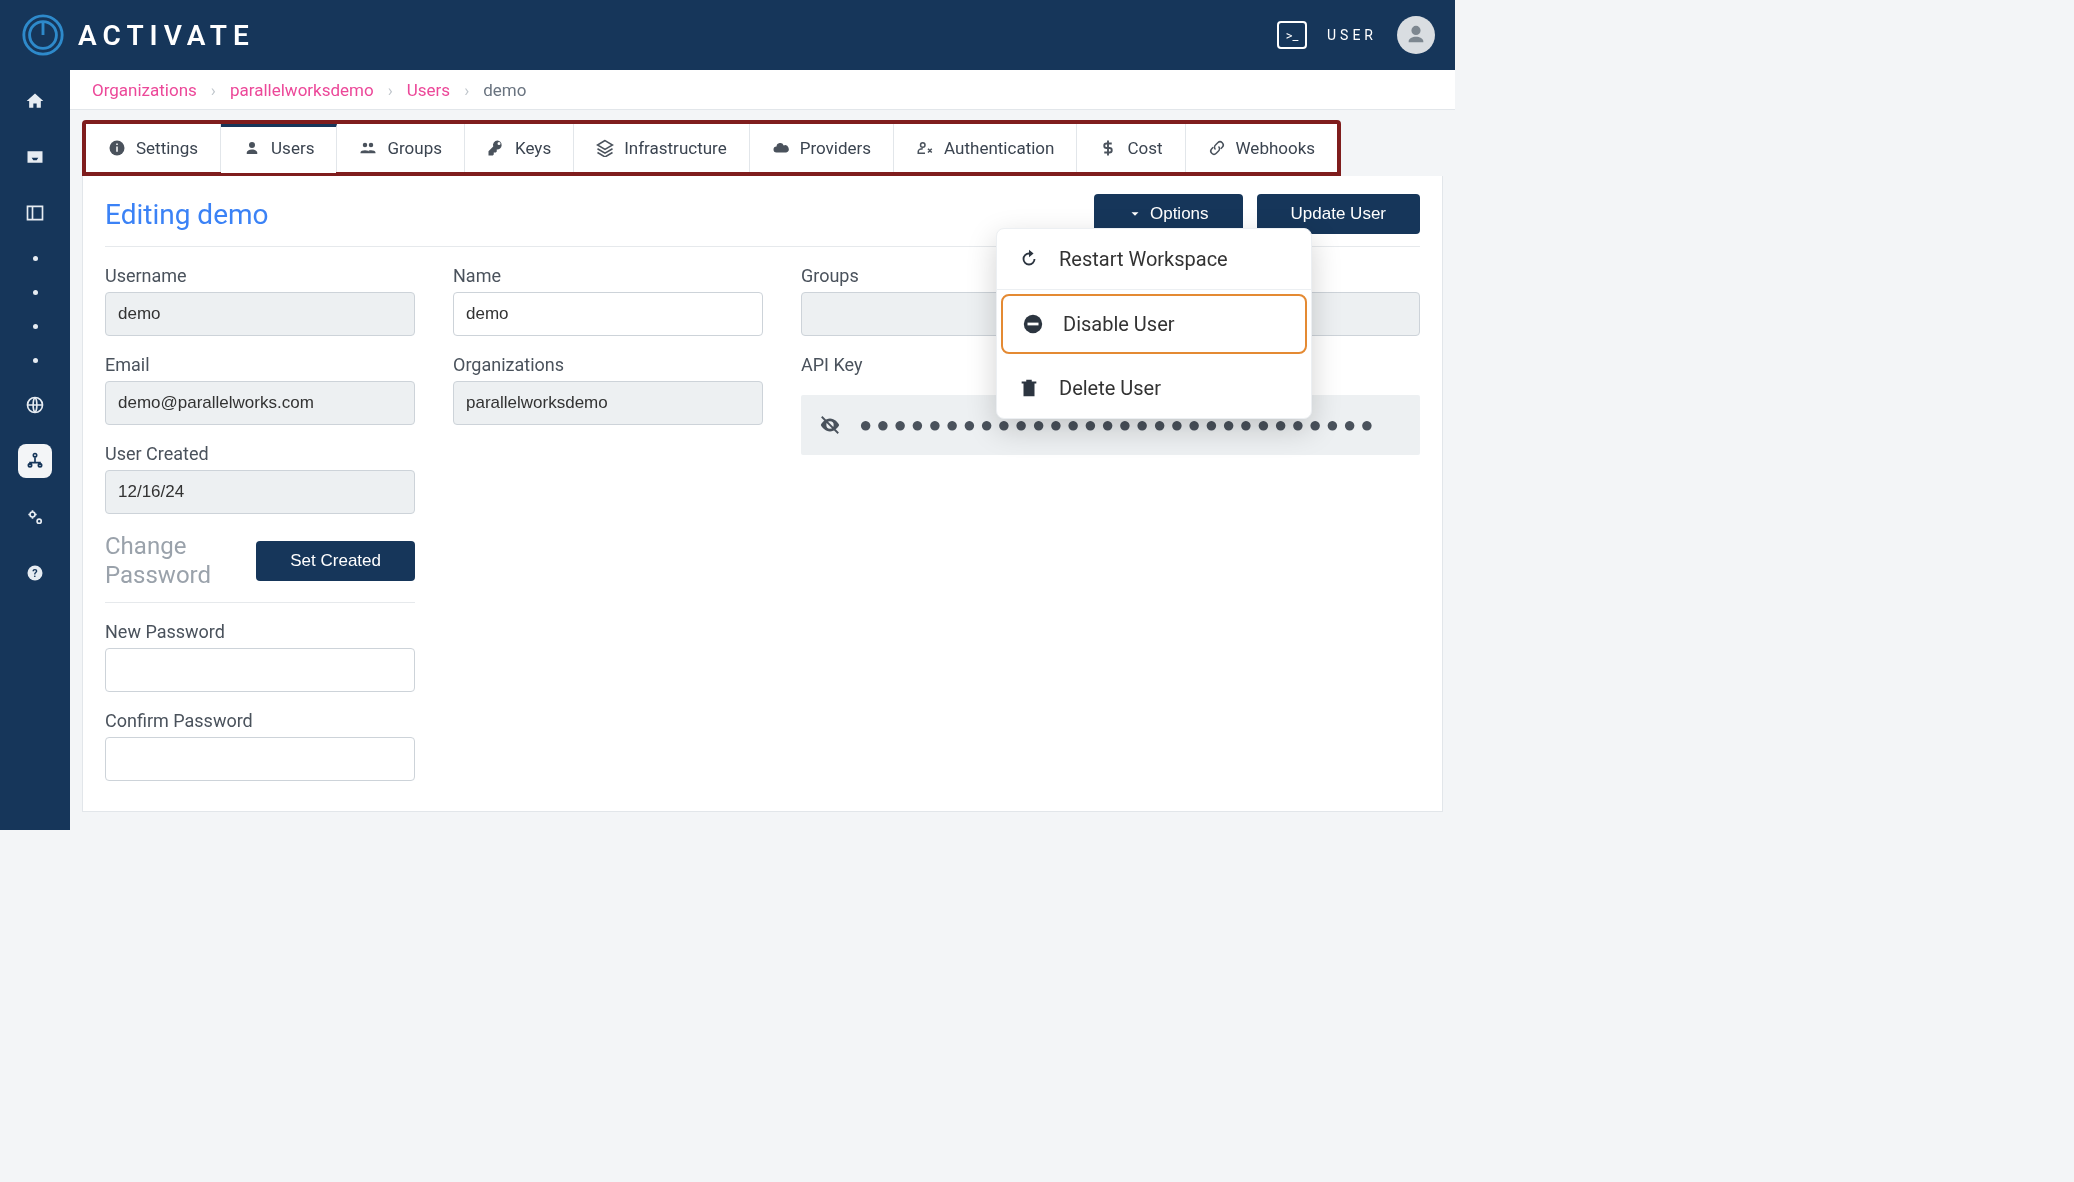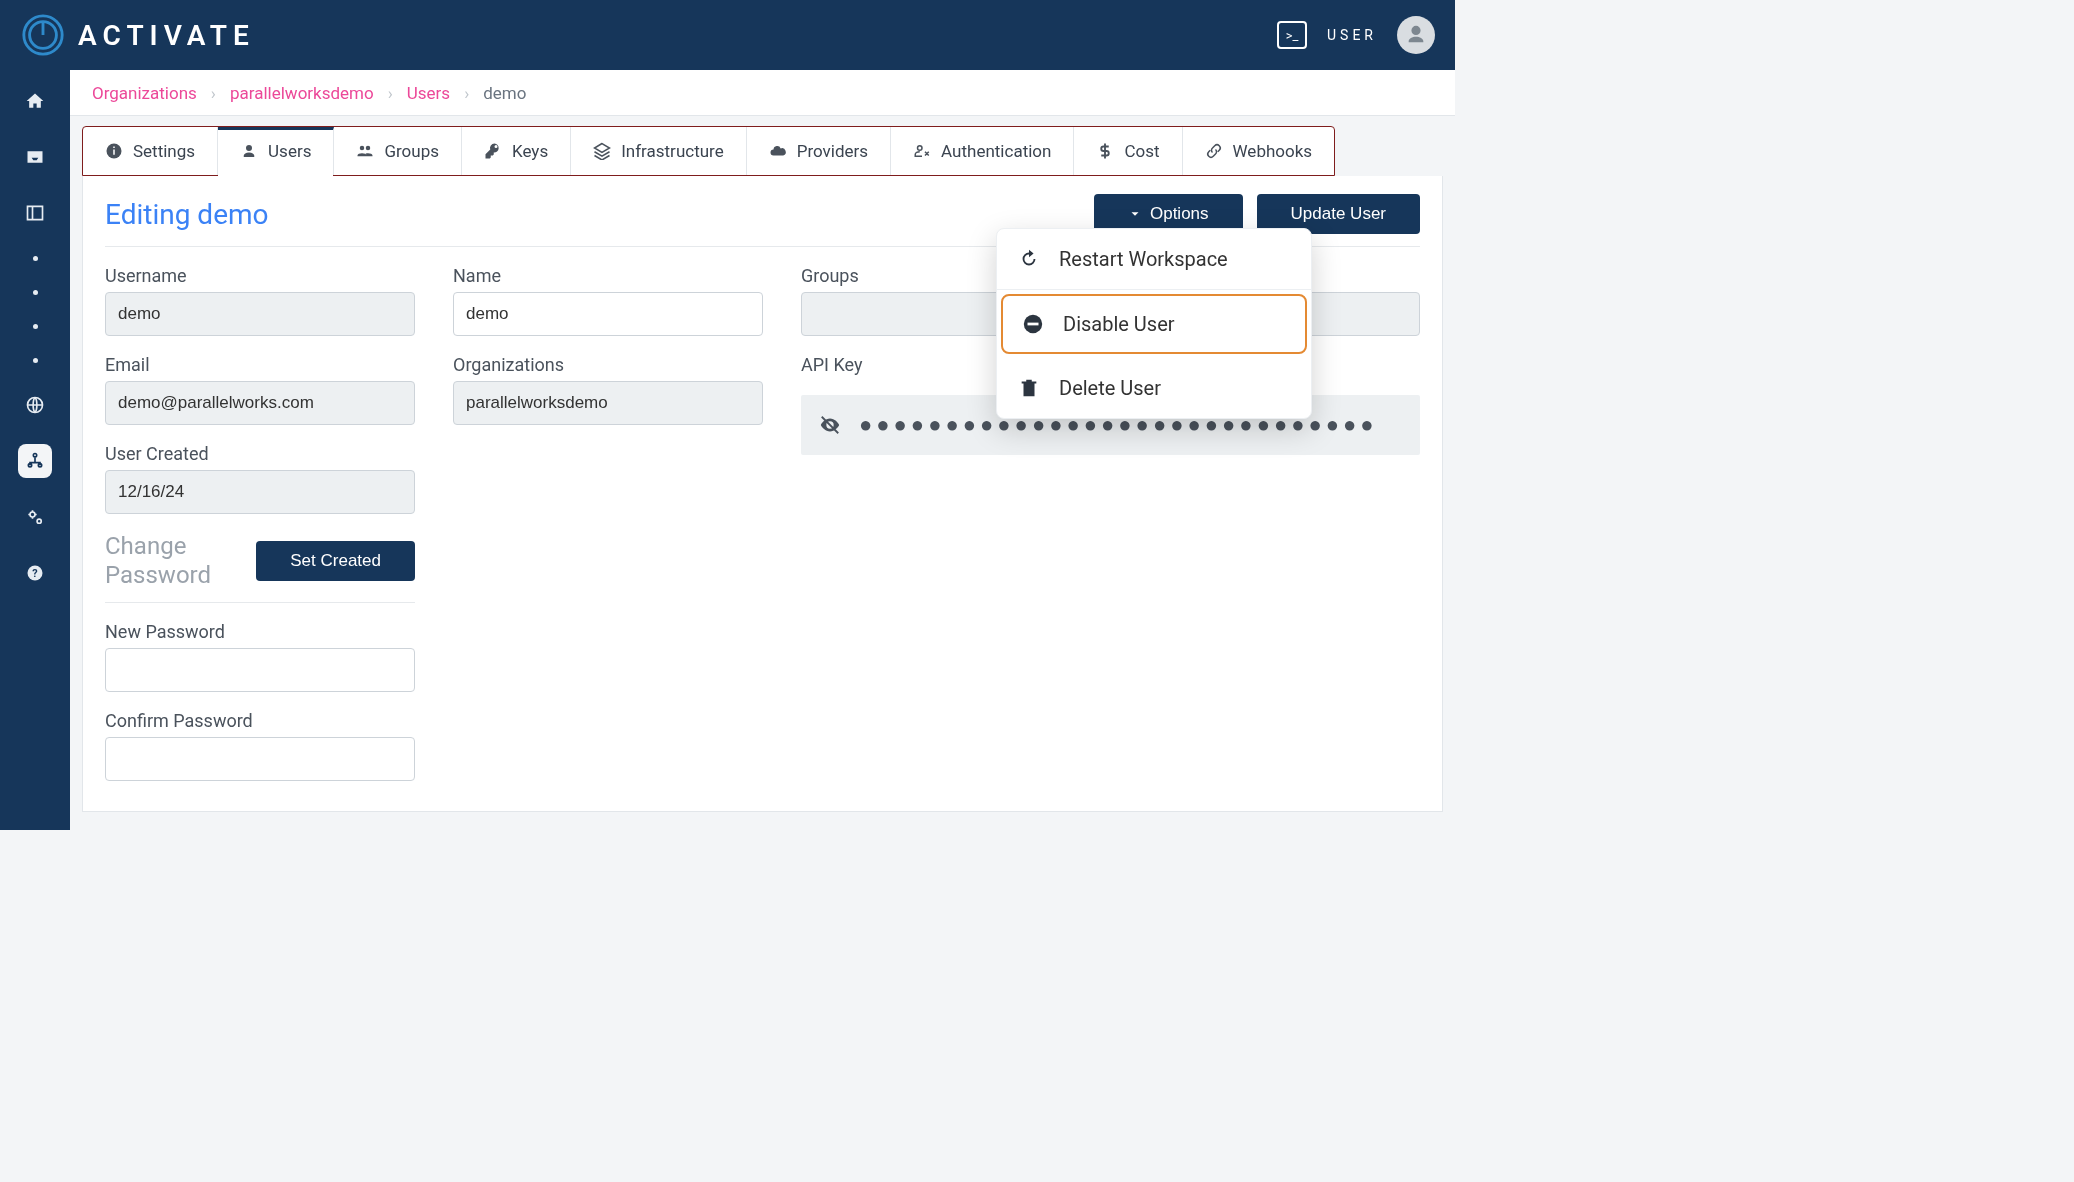--- a/index.html
+++ b/index.html
@@ -61,21 +61,21 @@
     display:flex; align-items:center; gap:14px; padding:0 22px; font-size:17px; color:#6a7480;
   }
   .crumb.link { color:#ec4899; cursor:pointer; }
   .crumb.current { color:#6a7480; }
   .crumb-sep { color:#c0c6cc; }
 
   .content-pad { padding:10px 12px 18px 12px; display:flex; flex-direction:column; }
 
   
   .tabs {
-    display:flex; background:#fff; border:1px solid #7f1d1d; border-radius:4px 4px 0 0;
+    display:flex; background:#fff; border:4px solid #7f1d1d; border-radius:4px 4px 0 0;
     width: fit-content;
   }
   .tab {
     display:flex; align-items:center; gap:10px; padding:14px 22px; font-size:17px; color:#3b4450;
     border-right:1px solid #e2e6ea; cursor:pointer; white-space:nowrap;
   }
   .tab:last-child { border-right:0;justify-content:space-between; }
   .tab .ticon { color:#4a525c; display:flex; }
   .tab .ticon svg { width:18px; height:18px; fill:currentColor; }
   .tab.active {

